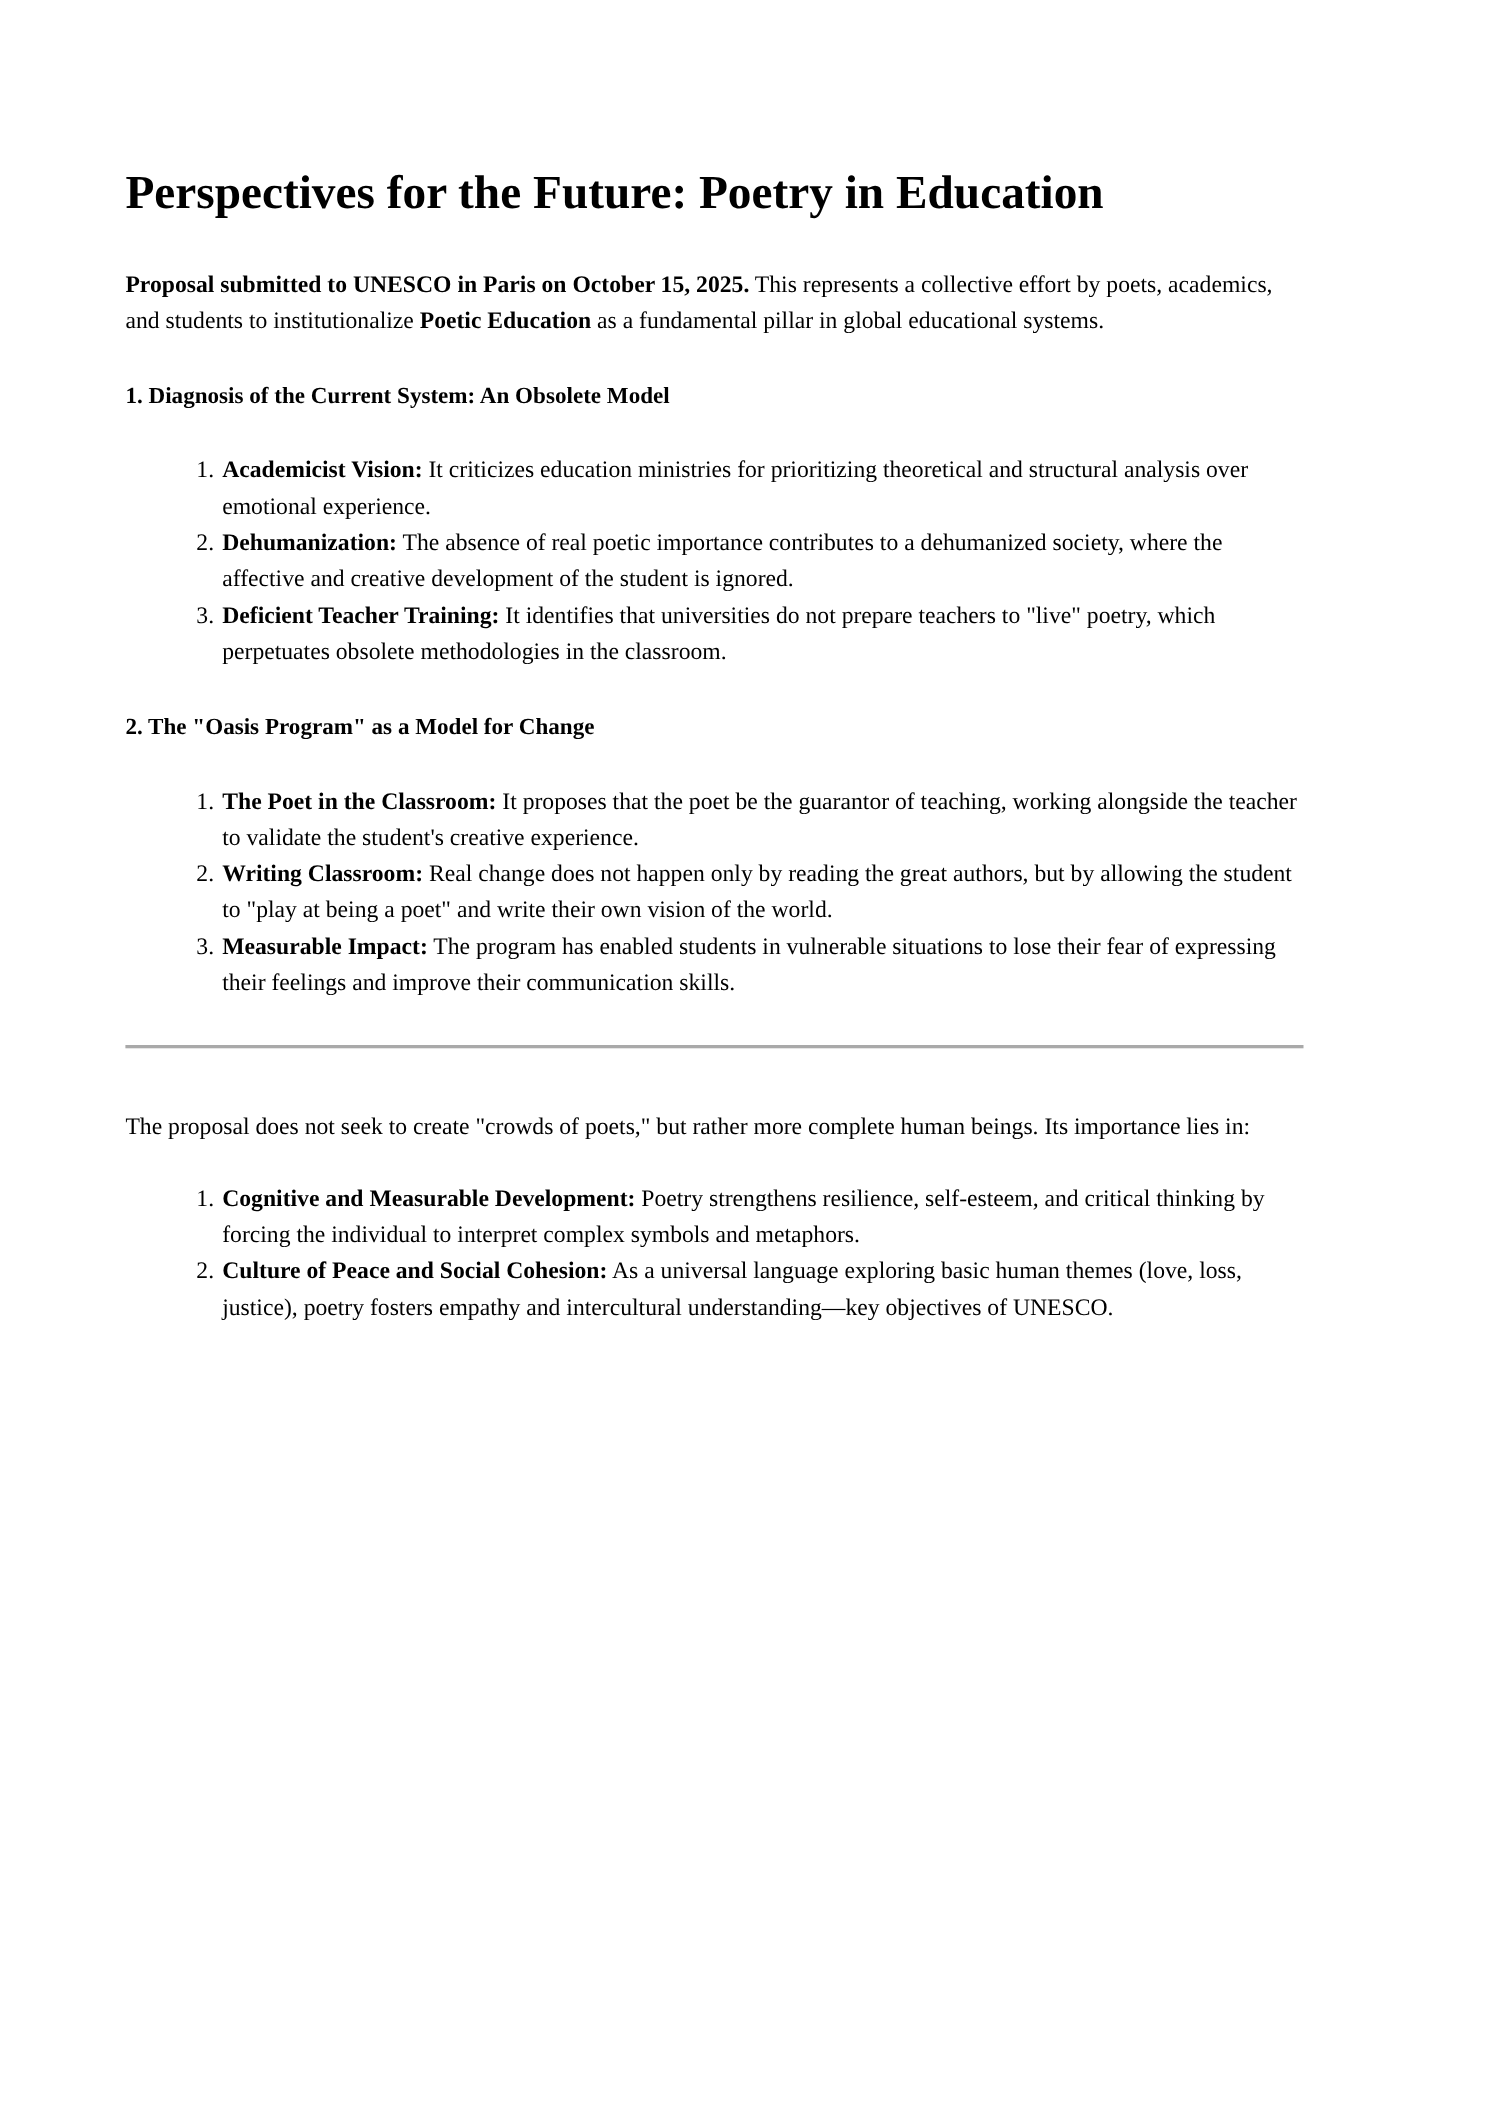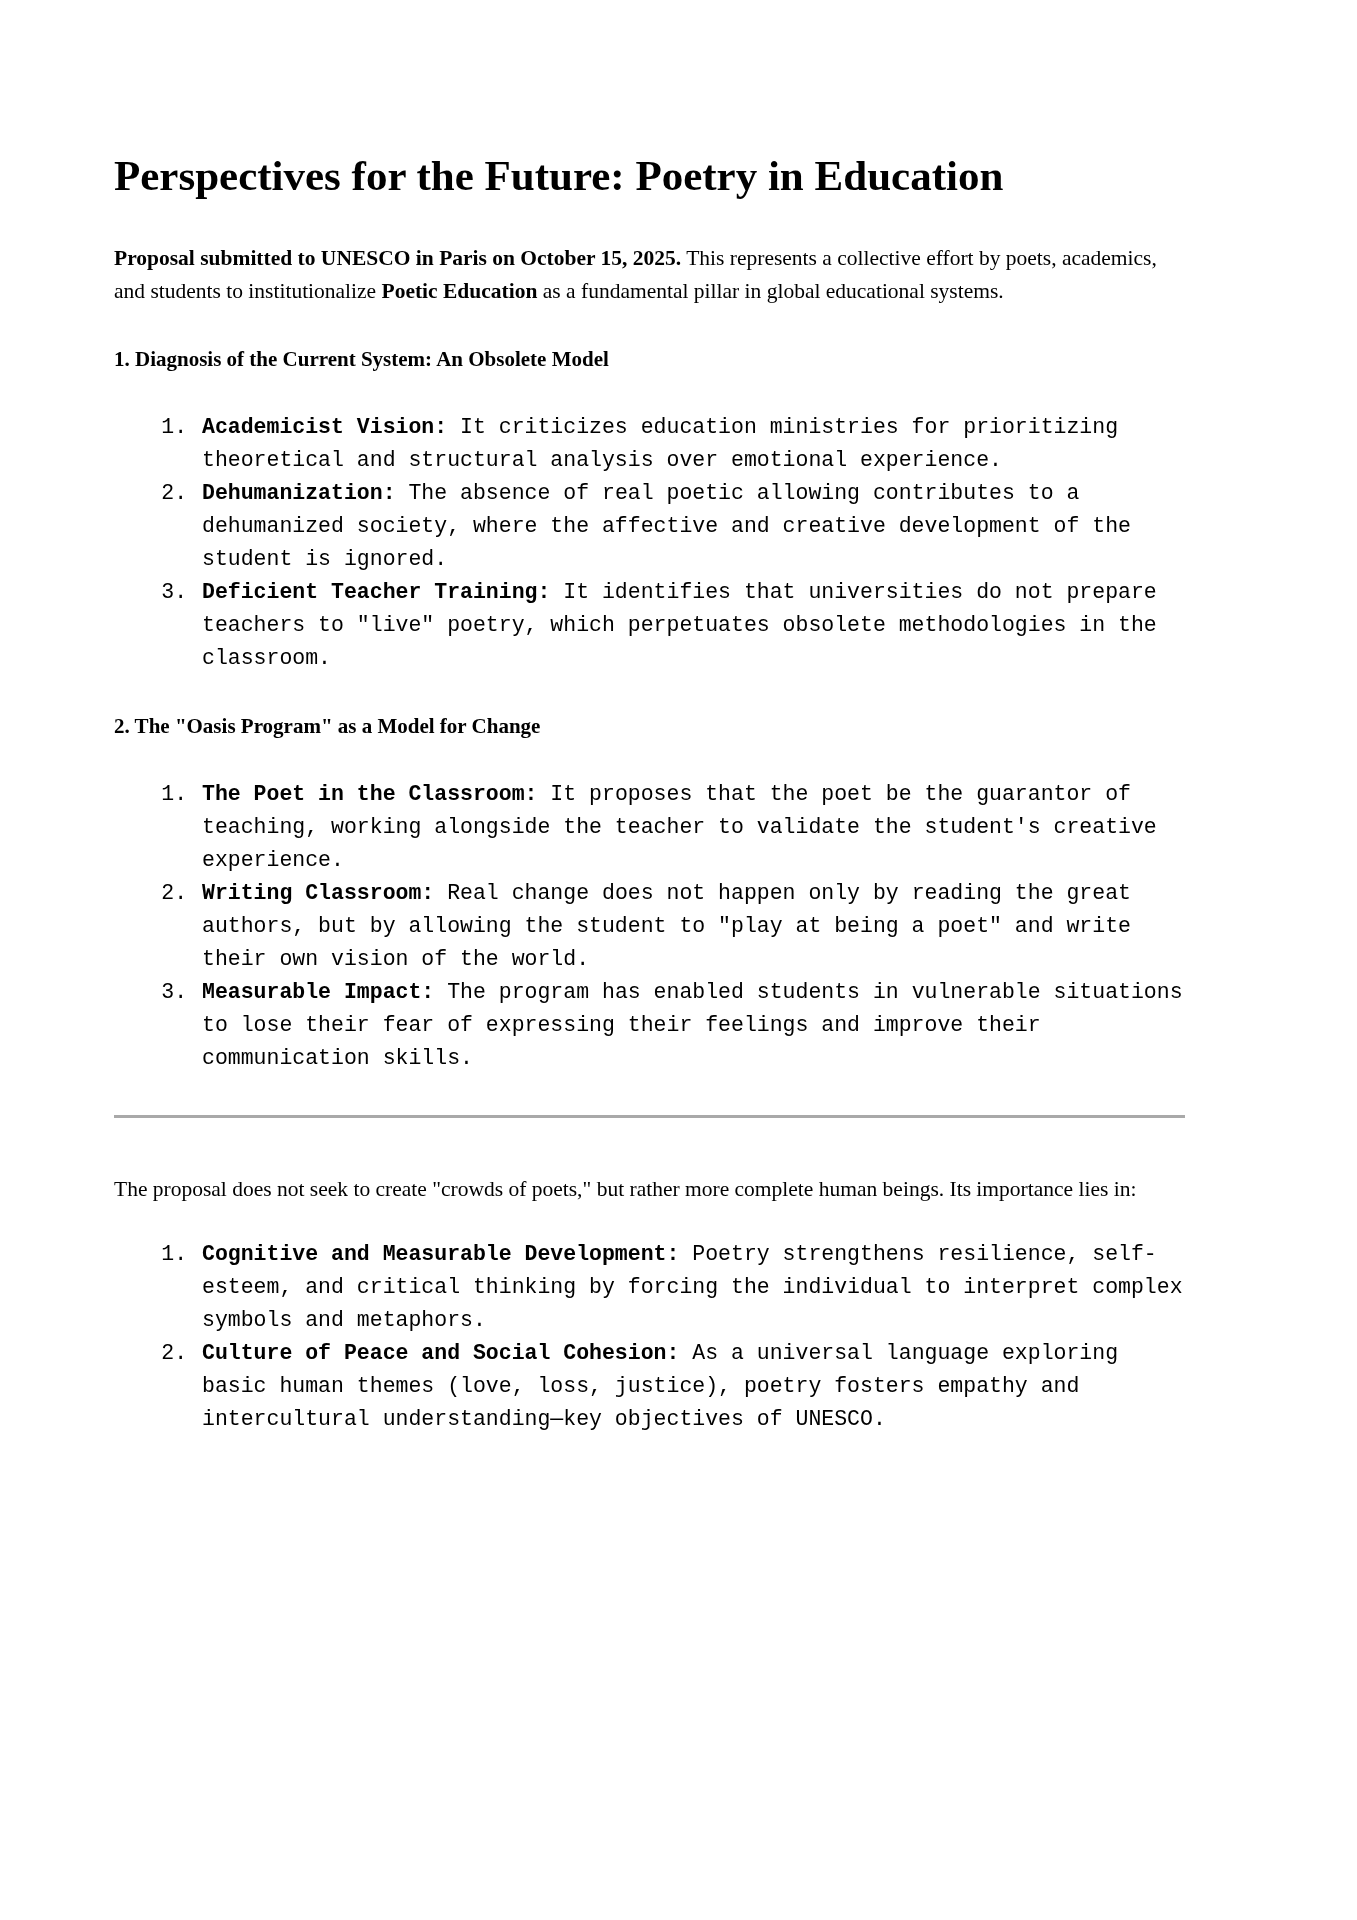--- a/index.html
+++ b/index.html
@@ -38,21 +38,20 @@
   p {
     margin: 32px 0;
   }
   ol {
     margin: 32px 0;
     padding-left: 86px;
   }
   li {
     margin: 0;
     padding-left: 2px;
-    font-family: Liberation Mono, monospace;
   }
   hr {
     border: none;
     height: 3px;
     background: #a9a9a9;
     margin: 40px 0 55px 0;
   }
   strong { font-weight: bold; }
 </style>
 </head>
@@ -62,21 +61,21 @@
 
   <h1>Perspectives for the Future: Poetry in Education</h1>
 
   <p><strong>Proposal submitted to UNESCO in Paris on October 15, 2025.</strong><span> This represents a collective effort by poets, academics, and students to institutionalize </span><strong>Poetic Education</strong><span> as a fundamental pillar in global educational systems.</span></p>
 
   <h2>1. Diagnosis of the Current System: An Obsolete Model</h2>
 
 
   <ol>
     <li><strong>Academicist Vision:</strong><span> It criticizes education ministries for prioritizing theoretical and structural analysis over emotional experience.</span></li>
-    <li><strong>Dehumanization:</strong><span> The absence of real poetic allowing contributes to a dehumanized society, where the affective and creative development of the student is ignored.</span></li>
+    <li><strong>Dehumanization:</strong><span> The absence of real poetic importance contributes to a dehumanized society, where the affective and creative development of the student is ignored.</span></li>
     <li><strong>Deficient Teacher Training:</strong><span> It identifies that universities do not prepare teachers to "live" poetry, which perpetuates obsolete methodologies in the classroom.</span></li>
   </ol>
 
   <h2>2. The "Oasis Program" as a Model for Change</h2>
 
 
   <ol>
     <li><strong>The Poet in the Classroom:</strong><span> It proposes that the poet be the guarantor of teaching, working alongside the teacher to validate the student's creative experience.</span></li>
     <li><strong>Writing Classroom:</strong><span> Real change does not happen only by reading the great authors, but by allowing the student to "play at being a poet" and write their own vision of the world.</span></li>
     <li><strong>Measurable Impact:</strong><span> The program has enabled students in vulnerable situations to lose their fear of expressing their feelings and improve their communication skills.</span></li>

